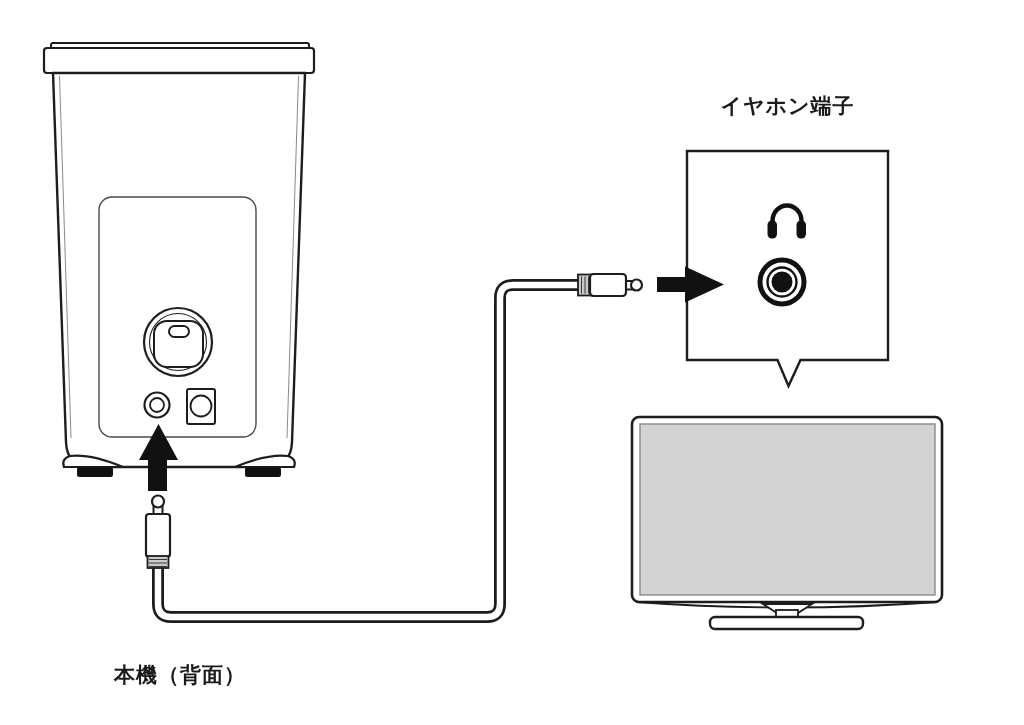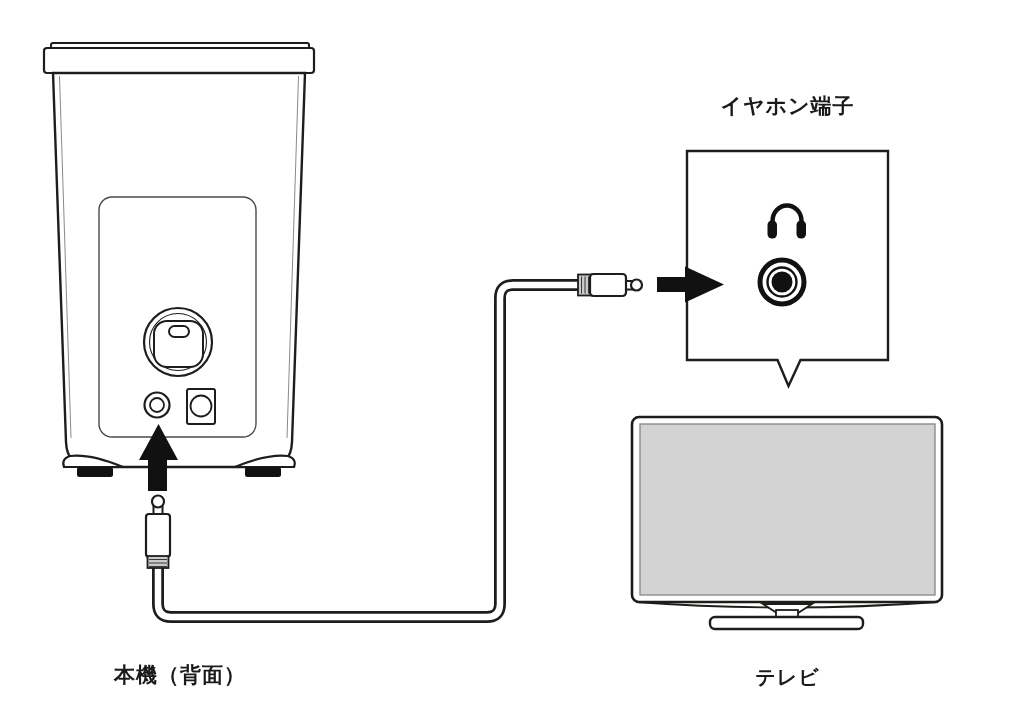--- a/index.html
+++ b/index.html
@@ -113,14 +113,13 @@
       <path d="M763,604 L812,604 L798,613 L777,613 Z" fill="#ffffff" stroke="#1d1d1b" stroke-width="1.8"></path>
       <rect x="776" y="610" width="22" height="9" fill="#ffffff" stroke="#1d1d1b" stroke-width="1.8"></rect>
       <rect x="710" y="617" width="153" height="12" rx="5" fill="#ffffff" stroke="#1d1d1b" stroke-width="2.4"></rect>
     </g>
   </svg>
 
   <div class="label label-earphone">イヤホン端子</div>
 
   <div class="label label-unit">本機（背面）</div>
 
-  <div class="label label-tv">テレビ</div>
 </div>
 
 </body></html>

